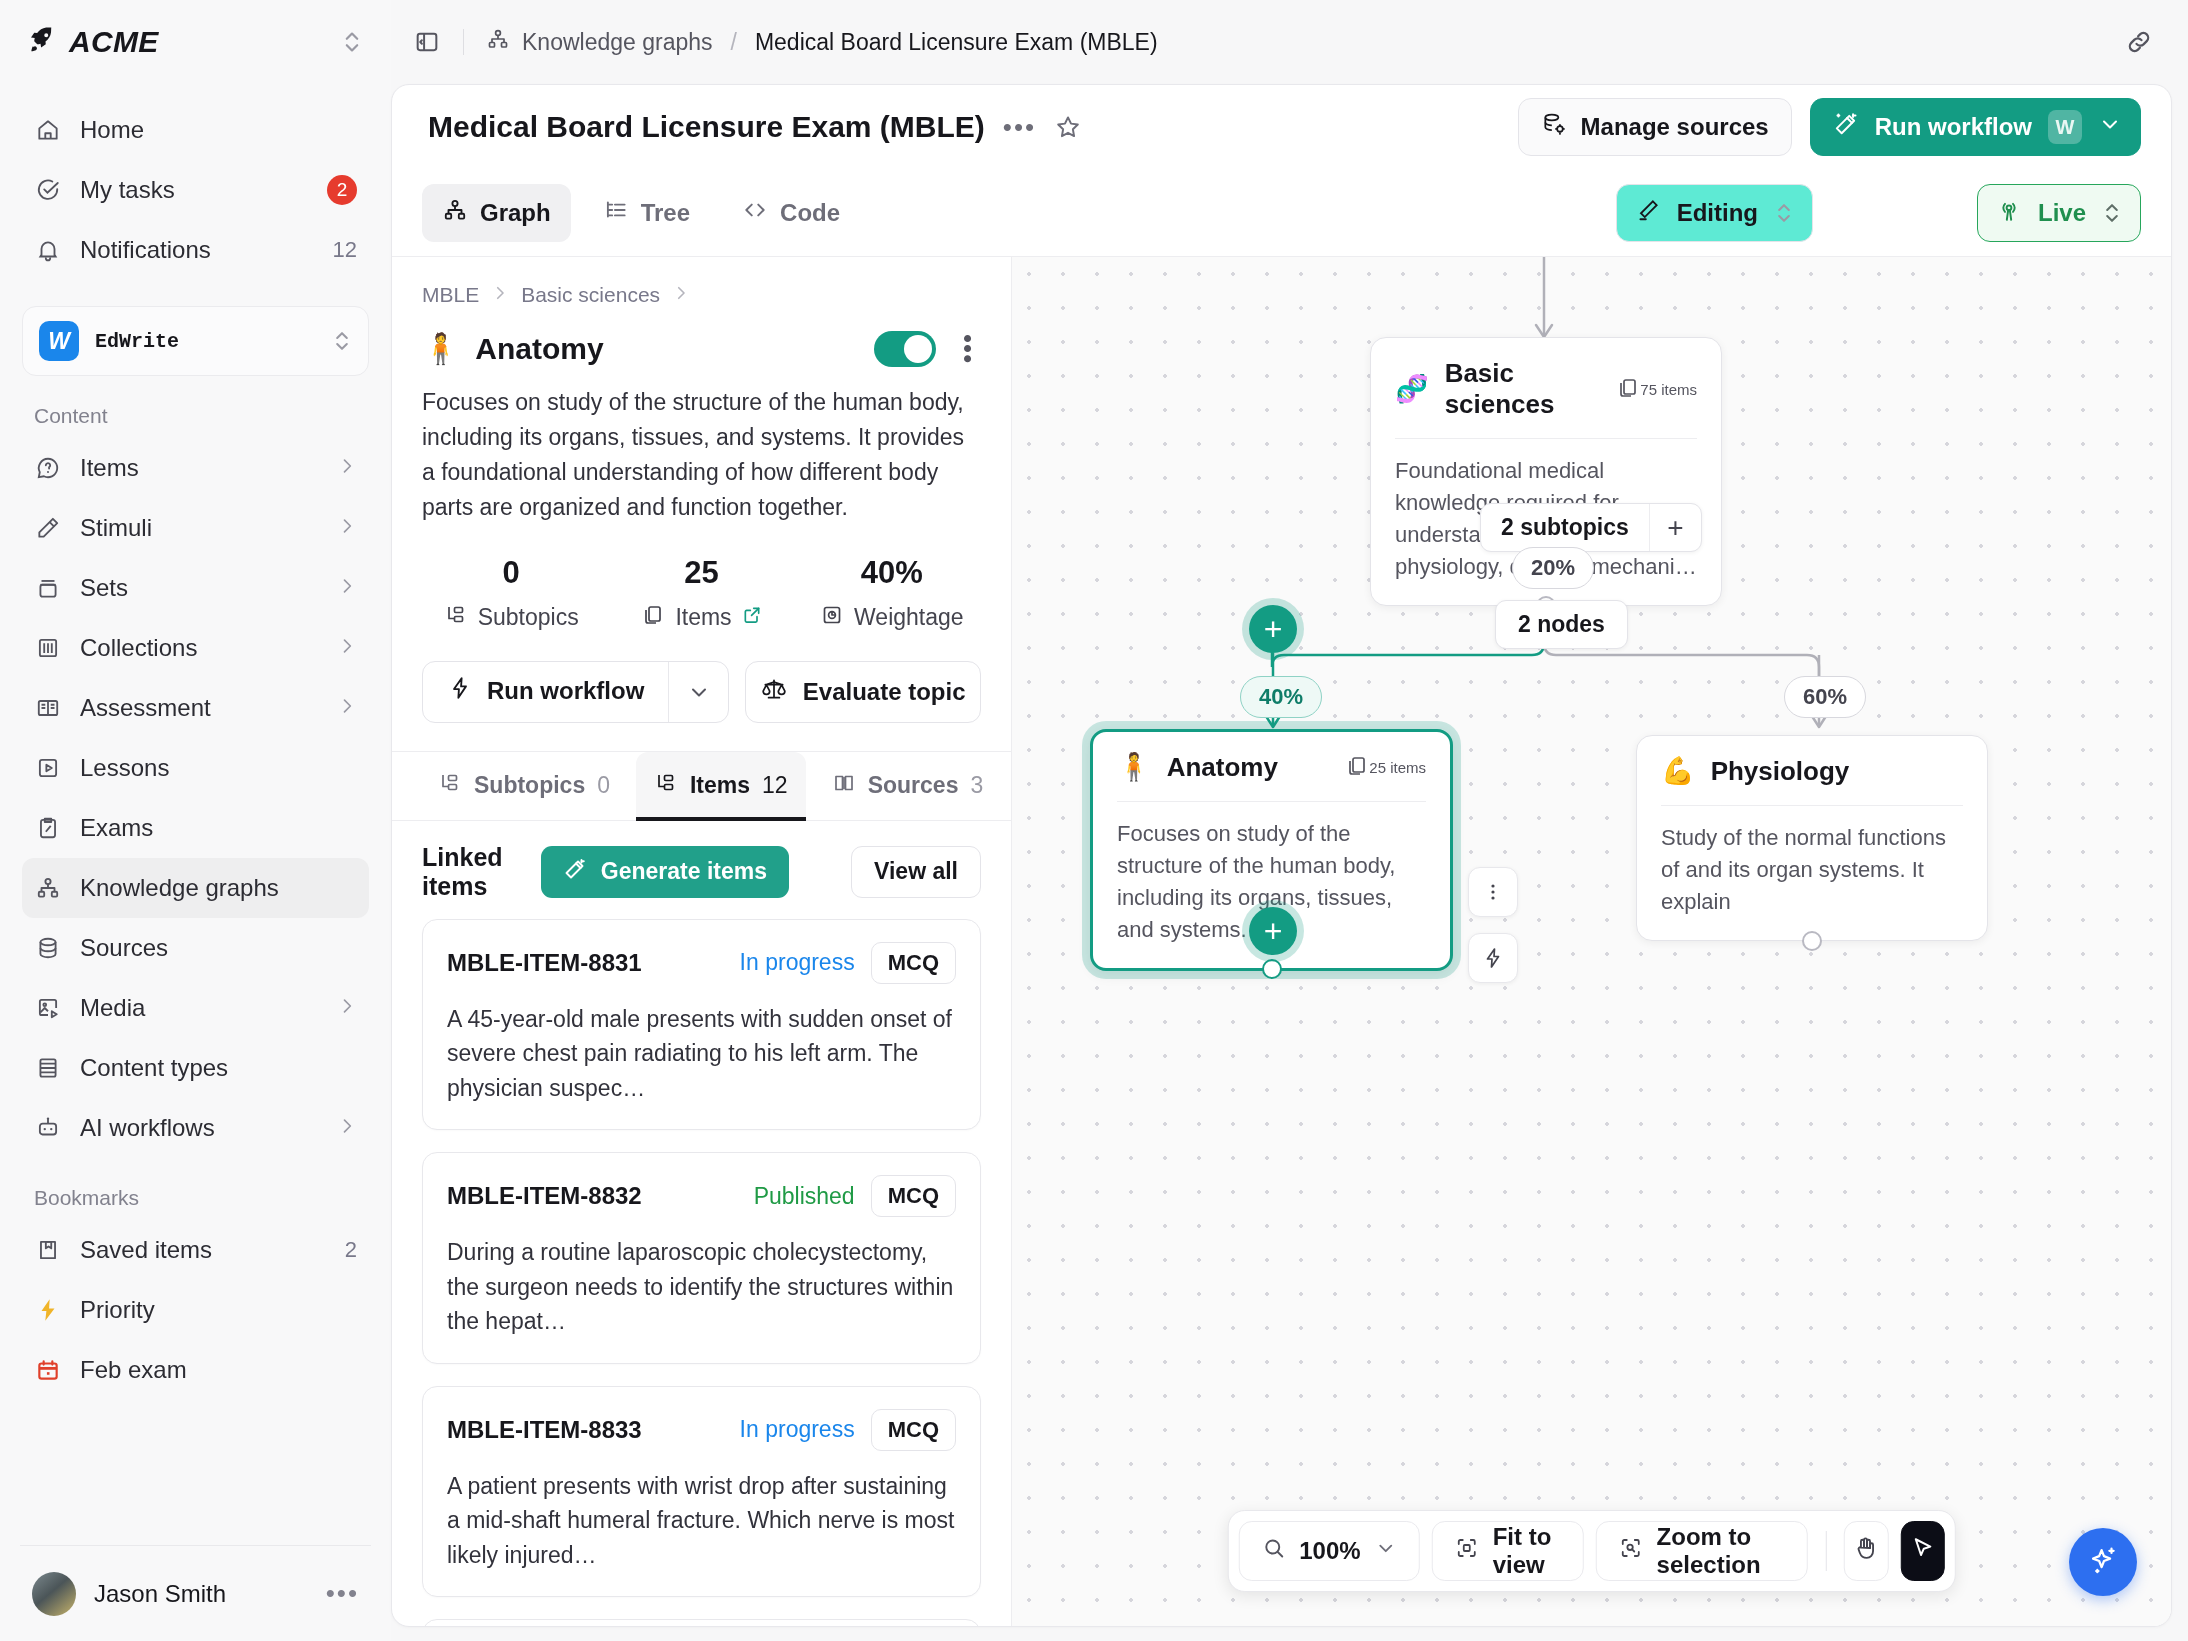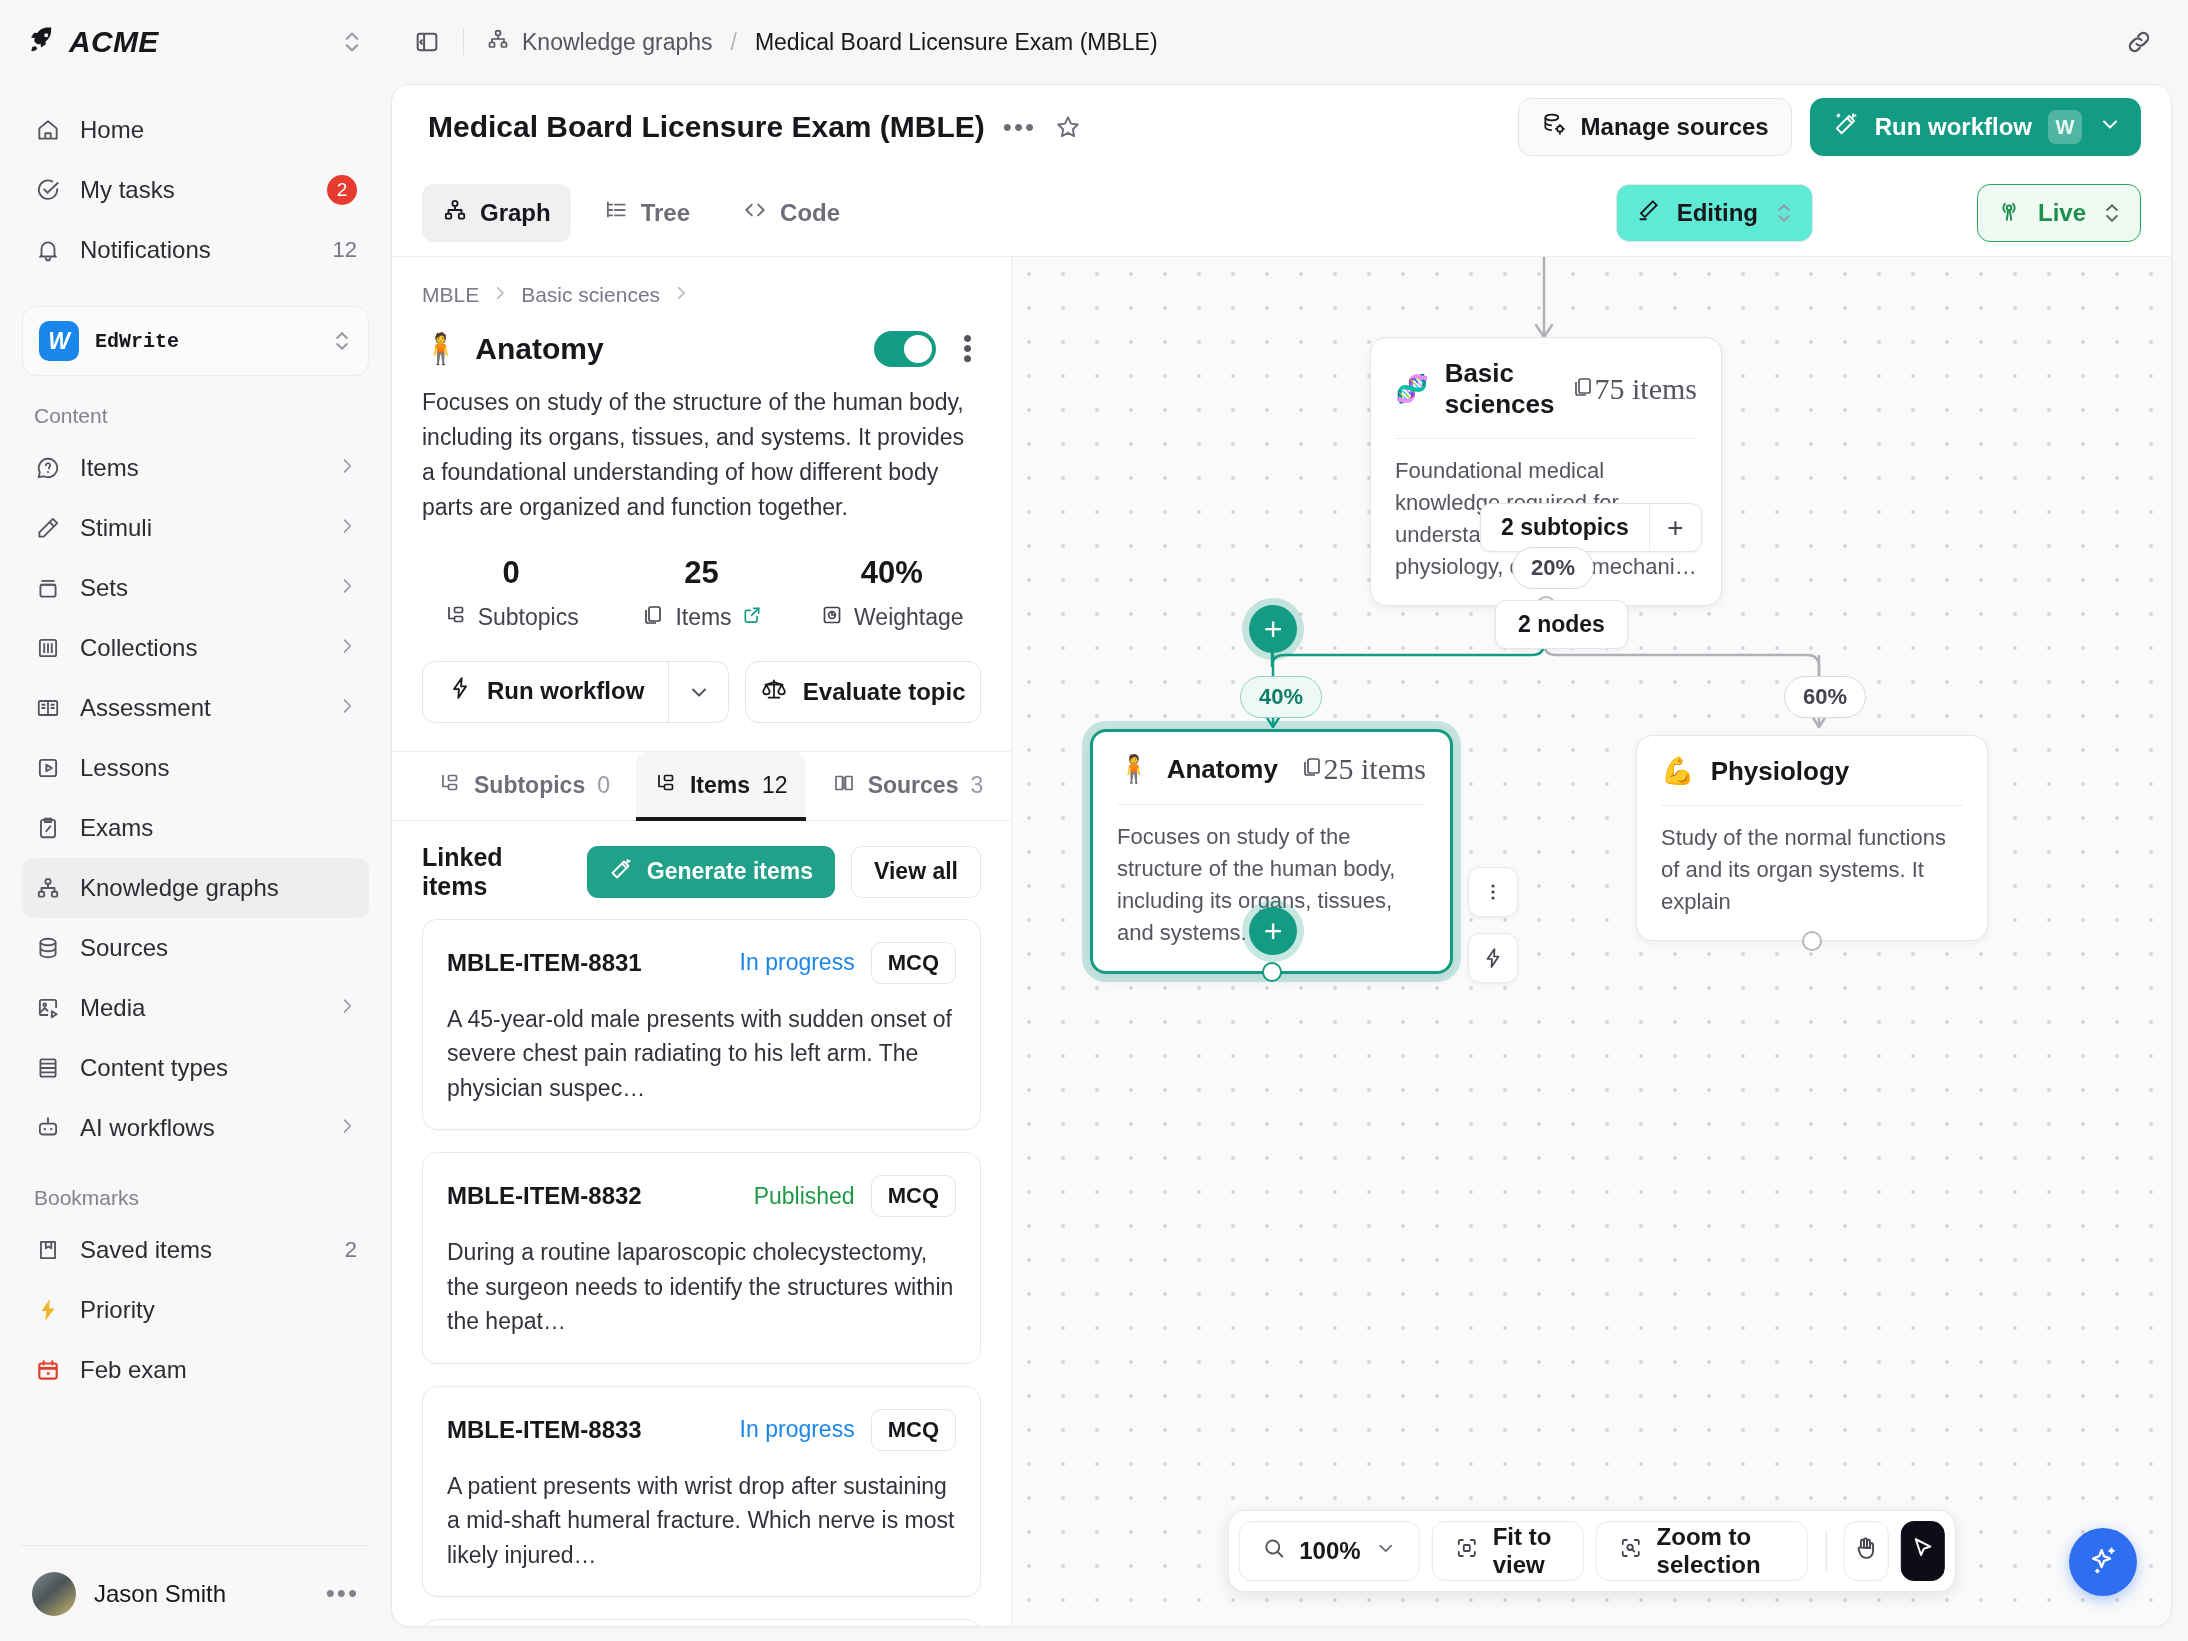--- a/index.html
+++ b/index.html
@@ -182,21 +182,21 @@
   .tab.active::after { content: ""; position: absolute; left: 0; right: 0; bottom: -1px; height: 4px; background: #17171c; }
   .tab.active .n { color: #17171c; }
   .linked-head { display: flex; align-items: center; gap: 16px; padding: 22px 30px 18px 30px; }
   .linked-head .t { font-size: 25px; font-weight: 700; color: #17171c; flex: 1; }
   .btn-gen {
     display: flex; align-items: center; gap: 14px; height: 52px; padding: 0 22px;
     background: #21a08a; color: #fff; border-radius: 11px; font-size: 23px; font-weight: 600; cursor: pointer;
   }
   .btn-view {
     height: 52px; padding: 16px 22px; border: 1px solid #e4e4e9; background: #fff; border-radius: 11px;
-    display: flex; align-items: center; font-size: 23px; color: #17171c; font-weight: 600; cursor: pointer;
+    display: flex; align-items: center; font-size: 23px; color: #17171c; font-weight: 600; cursor: pointer; margin-left: 46px;
   }
   .items-list { flex: 1; overflow: hidden; padding: 0 30px; }
   .item-card {
     border: 1px solid #e8e8ec; border-radius: 15px; padding: 22px 24px 24px 24px;
     margin-bottom: 22px; background: #fff; box-shadow: 0 1px 2px rgba(0,0,0,.025); cursor: pointer;
   }
   .item-top { display: flex; align-items: center; gap: 16px; }
   .item-id { flex: 1; font-size: 24px; color: #17171c; font-weight: 600; }
   .status { font-size: 23px; }
   .st-progress { color: #1a86eb; }
@@ -214,21 +214,21 @@
     background-image: radial-gradient(circle, #d6d6dc 1.6px, transparent 1.7px);
     background-size: 34px 34px;
   }
   .node {
     position: absolute; background: #fff; border: 1px solid #e4e4e9;
     border-radius: 16px; box-shadow: 0 2px 8px rgba(0,0,0,.06); padding: 20px 24px 22px 24px;
   }
   .node-head { display: flex; align-items: center; gap: 16px; }
   .node-emoji { font-size: 27px; line-height: 1; }
   .node-title { font-size: 26px; font-weight: 700; color: #17171c; flex: 1; }
-  .node-items { display: flex; align-items: center; font-size: 30px; color: #55555f; font-family: Liberation Serif, serif; }
+  .node-items { display: flex; align-items: center; font-size: 15px; color: #55555f; }
   .node-div { height: 1px; background: #ededf0; margin: 18px 0 16px 0; }
   .node-desc { font-size: 22px; line-height: 1.45; color: #55555f; }
   .port {
     position: absolute; width: 20px; height: 20px; border-radius: 50%;
     background: #fff; border: 2px solid #b9b9c2; left: 50%; transform: translateX(-50%); bottom: -11px;
   }
   .node.selected {
     border: 3px solid #139c83; box-shadow: 0 0 0 8px rgba(19,156,131,.22), 0 4px 14px rgba(0,0,0,.08);
   }
   .node.selected .port { border-color: #139c83; }

